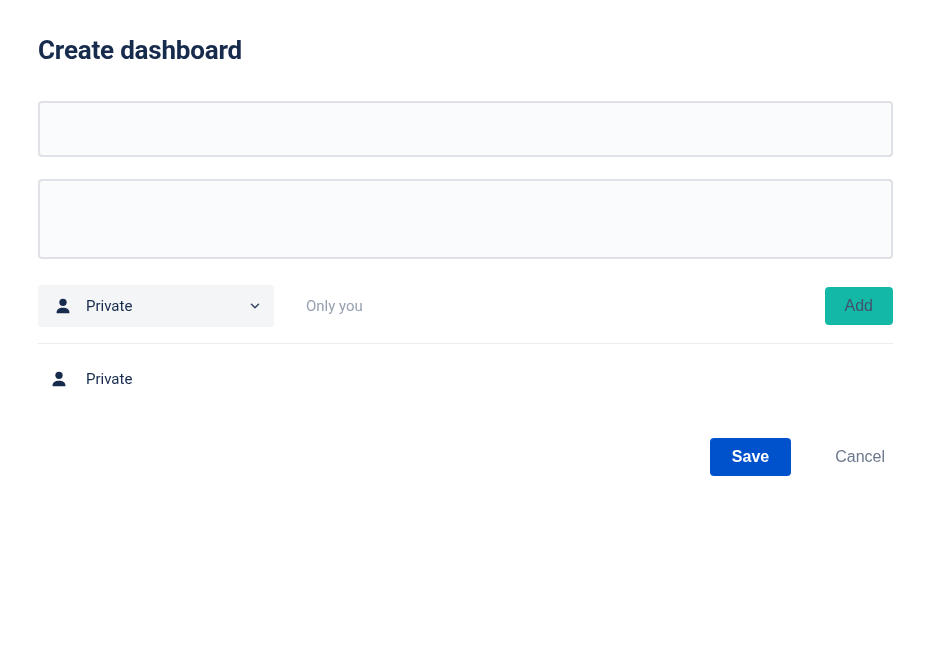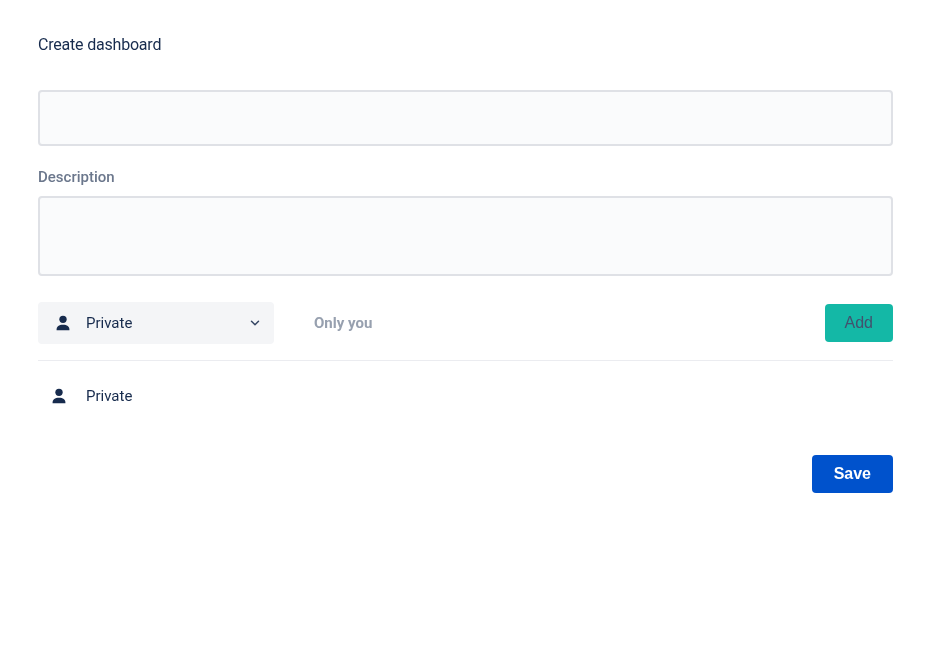--- a/index.html
+++ b/index.html
@@ -7,22 +7,22 @@
       margin: 0;
       padding: 0;
     }
     body {
       font-family: -apple-system, BlinkMacSystemFont, "Segoe UI", Roboto, "Helvetica Neue", Arial, sans-serif;
       background: #ffffff;
       padding: 35px 38px;
       width: 931px;
     }
     .page-title {
-      font-size: 16px;
-      font-weight: 400;
+      font-size: 26px;
+      font-weight: 700;
       color: #172B4D;
       margin-bottom: 36px;
       letter-spacing: -0.2px;
     }
     .field-group {
       margin-bottom: 22px;
     }
     .field-label {
       display: block;
       font-size: 15px;
@@ -97,22 +97,22 @@
       color: #172B4D;
       font-weight: 400;
     }
     .chevron-icon {
       flex-shrink: 0;
       display: inline-flex;
     }
     .hint-text {
       font-size: 15px;
       color: #97A0AF;
-      margin-left: 40px;
-      font-weight: 700;
+      margin-left: 32px;
+      font-weight: 400;
     }
     .spacer {
       flex: 1;
     }
     .add-button {
       background: #14b8a6;
       border: none;
       border-radius: 4px;
       padding: 10px 20px;
       font-size: 16px;
@@ -161,21 +161,20 @@
 </head>
 <body>
 
 <h1 class="page-title">Create dashboard</h1>
 
 <div class="field-group">
   <input type="text" class="text-input" value="" style="">
 </div>
 
 <div class="field-group">
-  <label class="field-label">Description</label>
   <textarea class="textarea-input" style=""></textarea>
 </div>
 
 <div class="access-section">
 
   <div class="access-row">
     <div class="select-control">
       <span class="person-icon">
         <svg width="22" height="22" viewBox="0 0 24 24" fill="#172B4D">
           <circle cx="12" cy="8" r="4"></circle>
@@ -200,13 +199,14 @@
         <circle cx="12" cy="8" r="4"></circle>
         <path d="M12 14c-4.5 0-7 2.2-7 5v1h14v-1c0-2.8-2.5-5-7-5z"></path>
       </svg>
     </span>
     <span class="access-list-text">Private</span>
   </div>
 </div>
 
 <div class="dialog-footer">
   <button class="save-button">Save</button>
+  <button class="cancel-button">Cancel</button>
 </div>
 
 </body></html>

